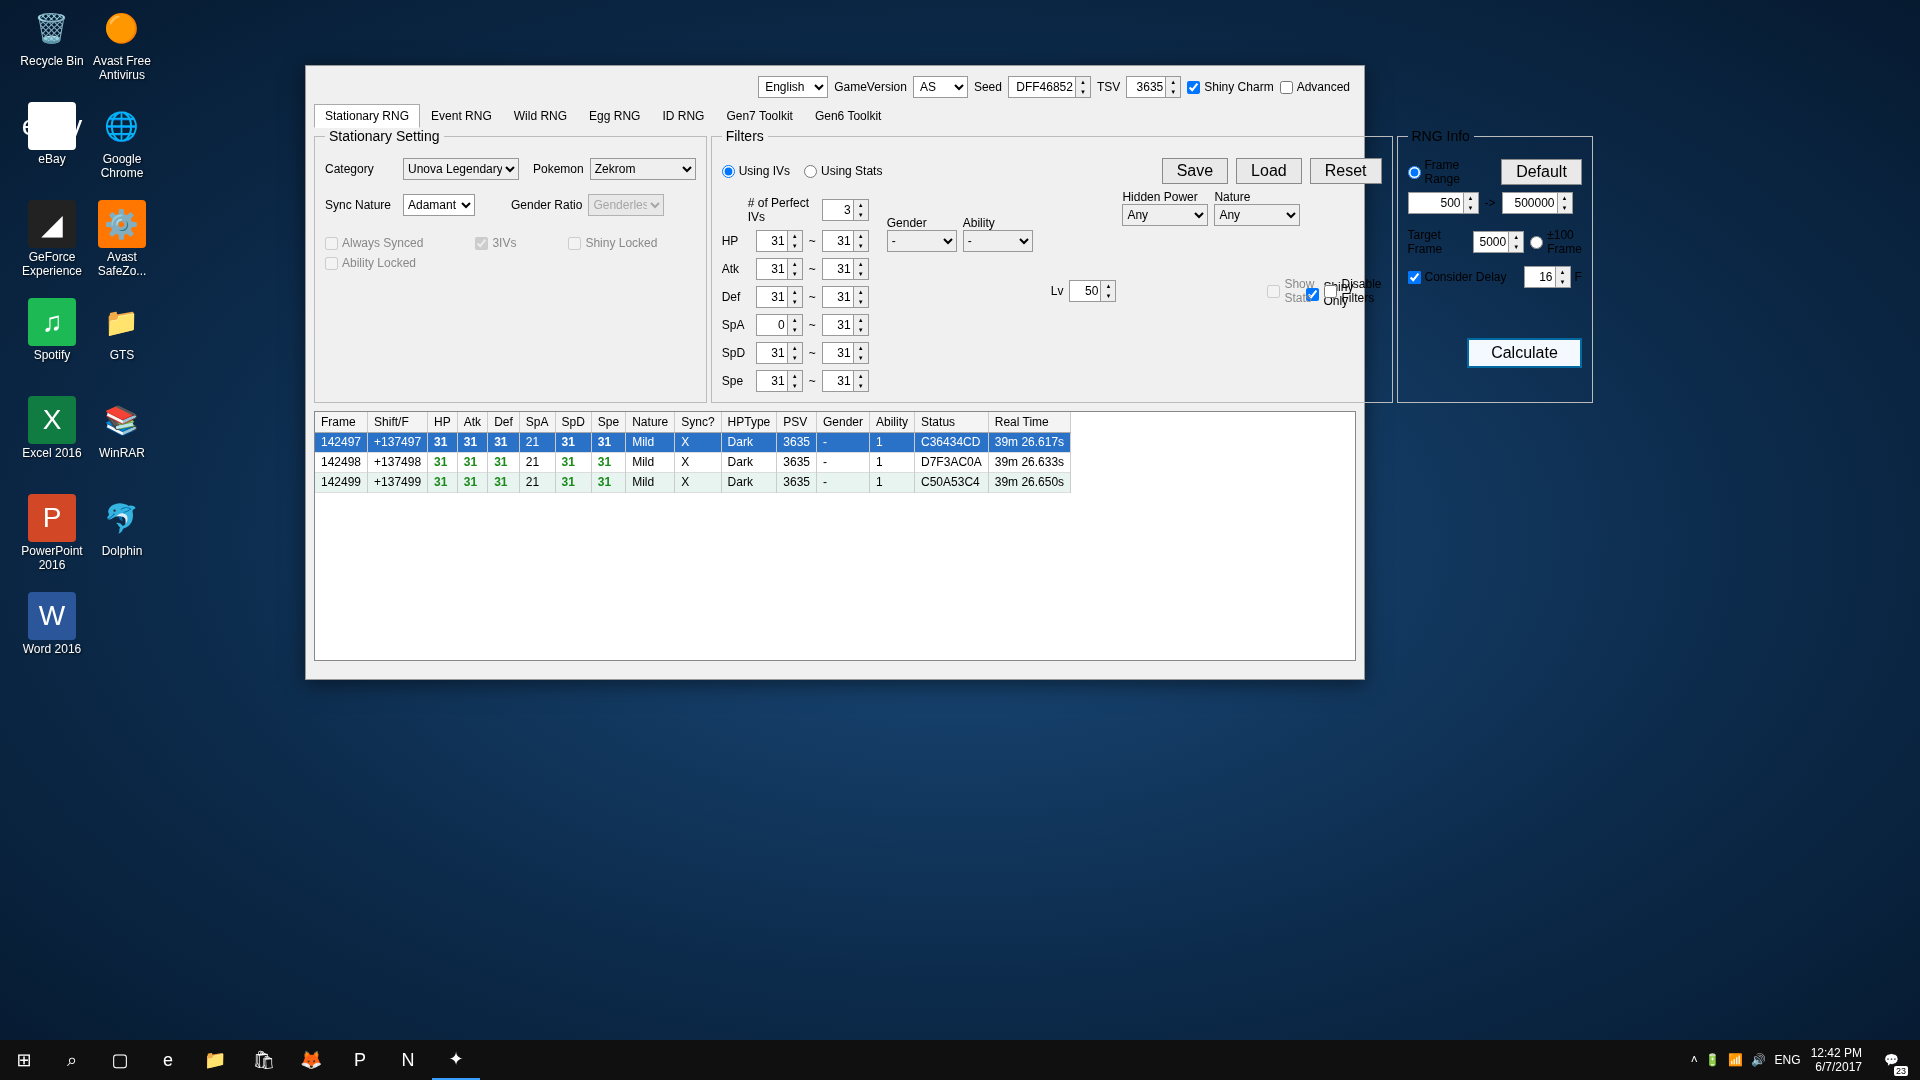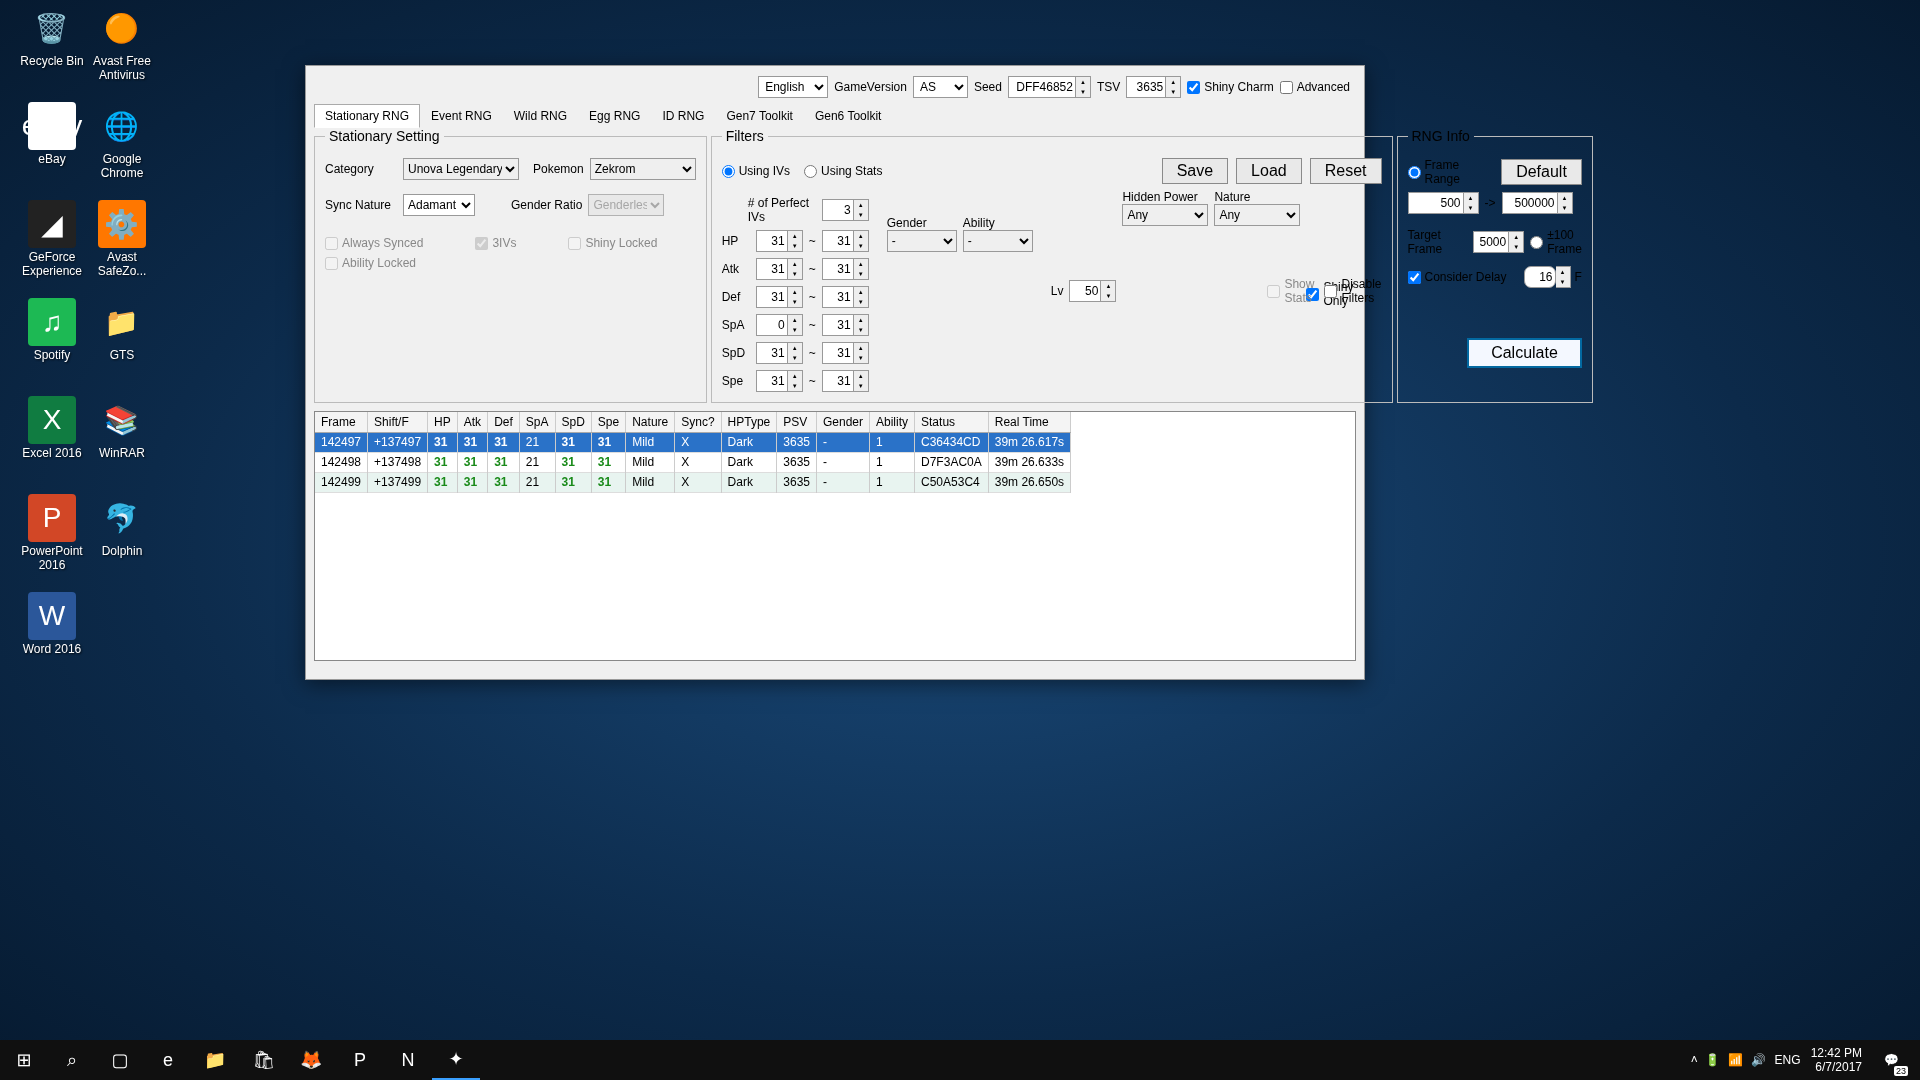--- a/index.html
+++ b/index.html
@@ -448,21 +448,21 @@
             <span>±100 Frame</span>
           </label>
       </div>
       <div class="frow" style="margin-top:10px">
         <label class="cb">
             <input type="checkbox" checked="" style=""> 
             <span>Consider Delay</span>
           </label>
         <div style="margin-left:auto;display:flex;align-items:center;gap:4px">
           <div class="numsp">
-              <input style="width: 32px; border-radius: 7px;" value="16">
+              <input style="width: 32px;" value="16">
               <div class="ar">
                 <span>▲</span>
                 <span>▼</span>
               </div>
             </div>
           <span>F</span>
         </div>
       </div>
       <div class="frow" style="justify-content:flex-end;margin-top:50px">
         <button class="btn blue" style="padding:4px 22px">Calculate</button>

